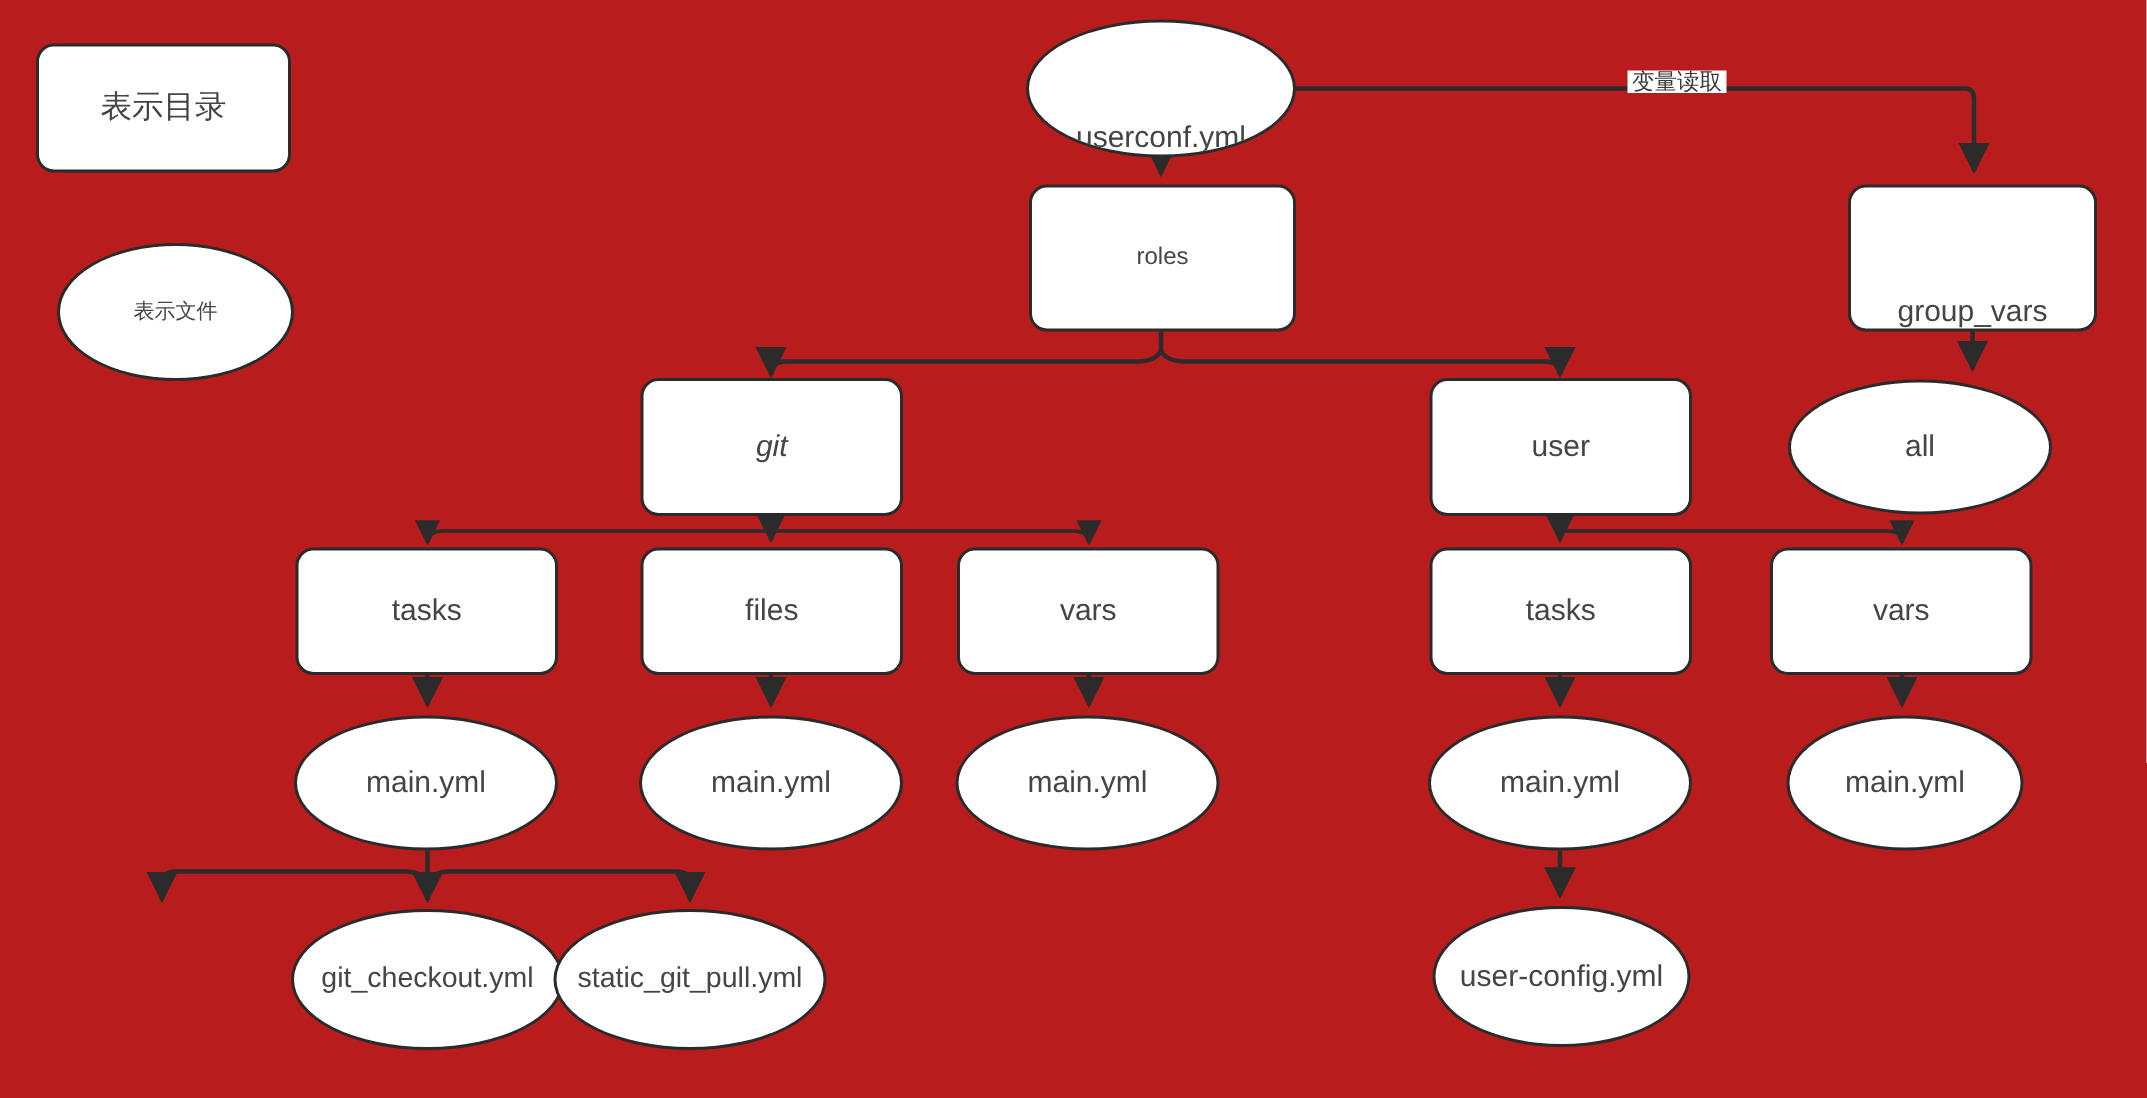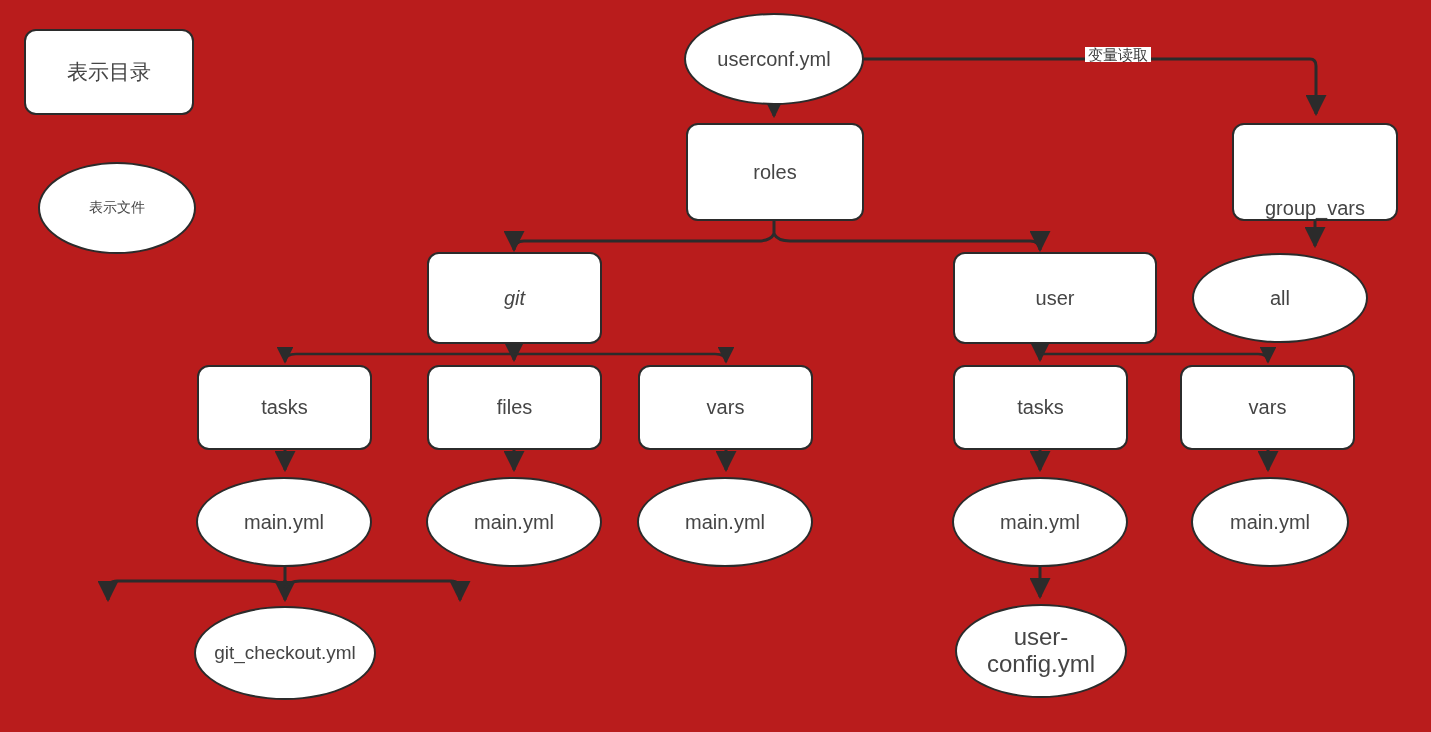--- a/index.html
+++ b/index.html
@@ -112,41 +112,41 @@
   </div>
 
   <div class="node file" style="left:38px; top:162px; width:158px; height:92px; font-size:14px;">
     <span class="lbl">表示文件</span>
   </div>
 
   <div class="edge-label" style="left:1085px; top:47px; font-size:15px;">
     <span>变量读取</span>
   </div>
 
-  <div class="node file" style="left:684px; top:13px; width:180px; height:92px; font-size:20px;">
+  <div class="node file" style="left:684px; top:13px; width:180px; height:92px; font-size:20px;align-items:flex-end;">
     <span class="lbl">userconf.yml</span>
   </div>
 
-  <div class="node dir" style="left:686px; top:123px; width:178px; height:98px; font-size:20px;justify-content:center;">
+  <div class="node dir" style="left:686px; top:123px; width:178px; height:98px; font-size:16px;justify-content:center;">
     <span class="lbl">roles</span>
   </div>
 
   <div class="node dir" style="left:1232px; top:123px; width:166px; height:98px; font-size:20px;align-items:flex-end;">
     <span class="lbl">group_vars</span>
   </div>
 
   <div class="node file" style="left:1192px; top:253px; width:176px; height:90px; font-size:20px;">
     <span class="lbl">all</span>
   </div>
 
   <div class="node dir" style="left:427px; top:252px; width:175px; height:92px; font-size:20px;font-style:italic;">
     <span class="lbl">git</span>
   </div>
 
-  <div class="node dir" style="left:953px; top:252px; width:204px; height:92px; font-size:20px;">
+  <div class="node dir" style="left:953px; top:252px; width:175px; height:92px; font-size:20px;">
     <span class="lbl">user</span>
   </div>
 
   <div class="node dir" style="left:197px; top:365px; width:175px; height:85px; font-size:20px;">
     <span class="lbl">tasks</span>
   </div>
 
   <div class="node dir" style="left:427px; top:365px; width:175px; height:85px; font-size:20px;">
     <span class="lbl">files</span>
   </div>
@@ -181,18 +181,21 @@
 
   <div class="node file" style="left:1191px; top:477px; width:158px; height:90px; font-size:20px;">
     <span class="lbl">main.yml</span>
   </div>
 
 
   <div class="node file" style="left:194px; top:606px; width:182px; height:94px; font-size:19px;justify-content:center;">
     <span class="lbl">git_checkout.yml</span>
   </div>
 
-
-  <div class="node file" style="left:955px; top:604px; width:172px; height:94px; font-size:24px;">
+  <div class="node file" style="left:369px; top:606px; width:182px; height:94px; font-size:19px;">
+    <span class="lbl">static_git_pull.yml</span>
+  </div>
+
+  <div class="node file" style="left:955px; top:604px; width:172px; height:94px; font-size:20px;">
     <span class="lbl">user-config.yml</span>
   </div>
 
 </div>
 
 </body></html>

